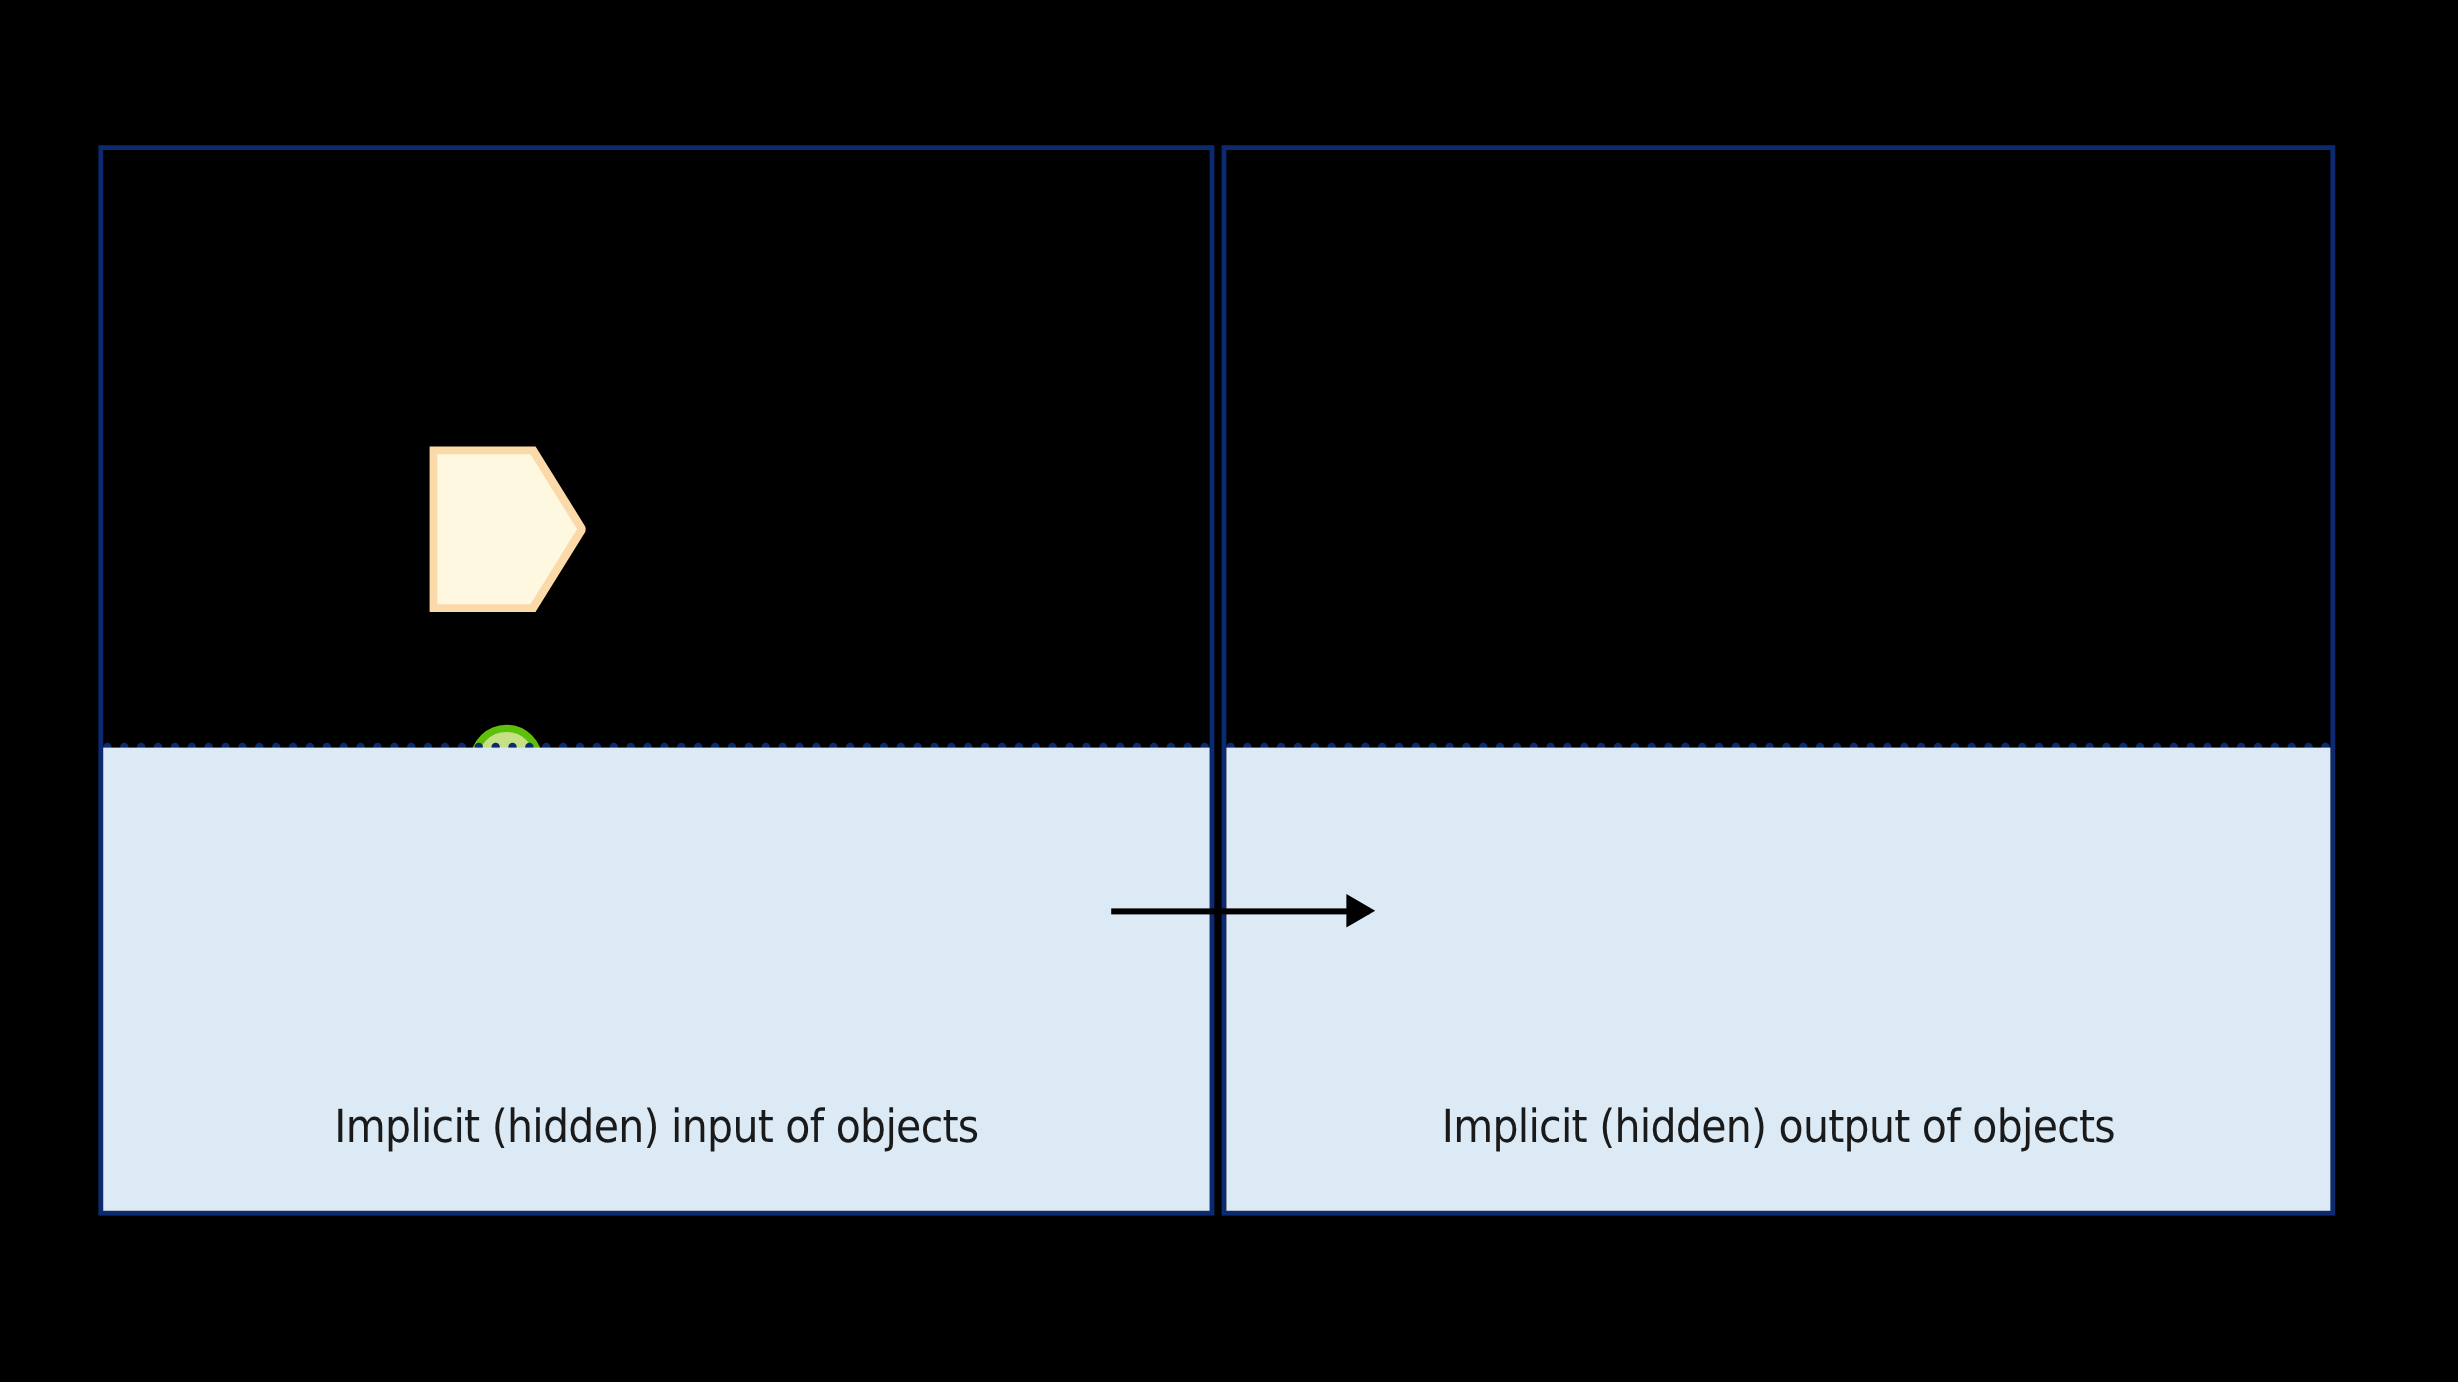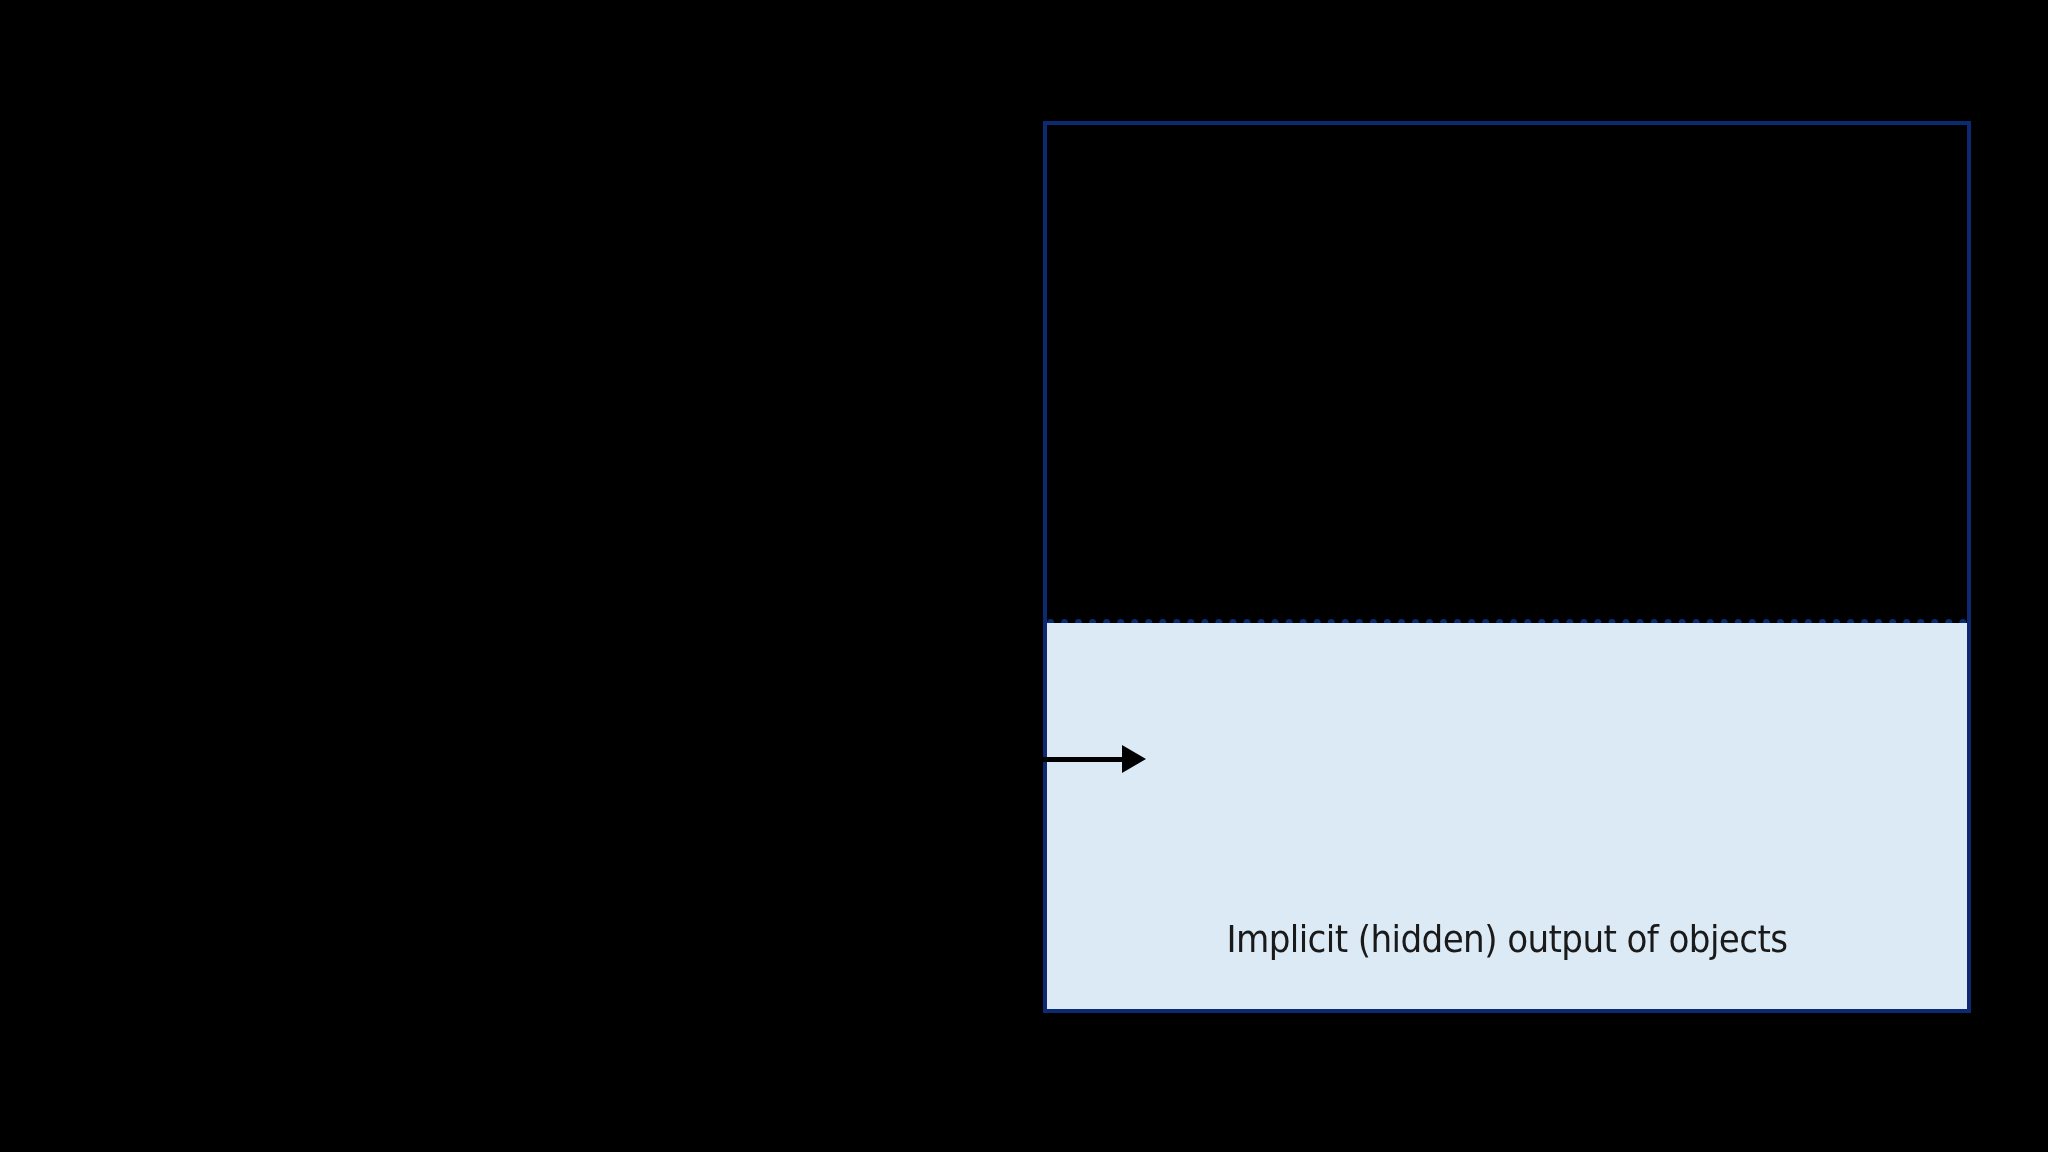--- a/index.html
+++ b/index.html
@@ -37,21 +37,21 @@
   }
   .panel-divider {
     position: absolute;
     left: 0; right: 0;
     top: 494px;
     height: 0;
     border-top: 7px dotted #0c2a72;
   }
 
   #panel-input  { left: 82px;  top: 121px; width: 930px;  height: 892px; }
-  #panel-output { left: 1043px; top: 121px; width: 928px; height: 892px; }
+  #panel-output { left: 1018px; top: 121px; width: 928px; height: 892px; }
 
   
   .caption {
     position: absolute;
     left: 0; right: 0;
     bottom: 48px;
     text-align: center;
     font-family: "DejaVu Sans", sans-serif;
     font-size: 38px;
     font-stretch: condensed;
@@ -100,20 +100,40 @@
     border-bottom: 14px solid transparent;
     border-left: 24px solid #000000;
   }
   #arrow-mid { left: 1122px; top: 745px; }
 </style>
 </head>
 <body>
 
 <div id="canvas">
 
+  <div class="panel" id="panel-input">
+
+    <div class="panel-top">
+
+      <svg id="param-shape" viewBox="0 0 130 138">
+        <polygon points="3,3 86,3 127,69 86,135 3,135" fill="#fff8e0" stroke="#fcd9a8" stroke-width="7" stroke-linejoin="miter"></polygon>
+      </svg>
+
+      <div class="obj-circle" id="obj-green"></div>
+
+    </div>
+
+    <div class="panel-divider"></div>
+
+    <div class="panel-bottom">
+
+      <div class="caption">Implicit (hidden) input of objects</div>
+
+    </div>
+  </div>
 
   <div class="panel" id="panel-output">
 
     <div class="panel-top">
       
       
     </div>
 
     <div class="panel-divider"></div>
 

